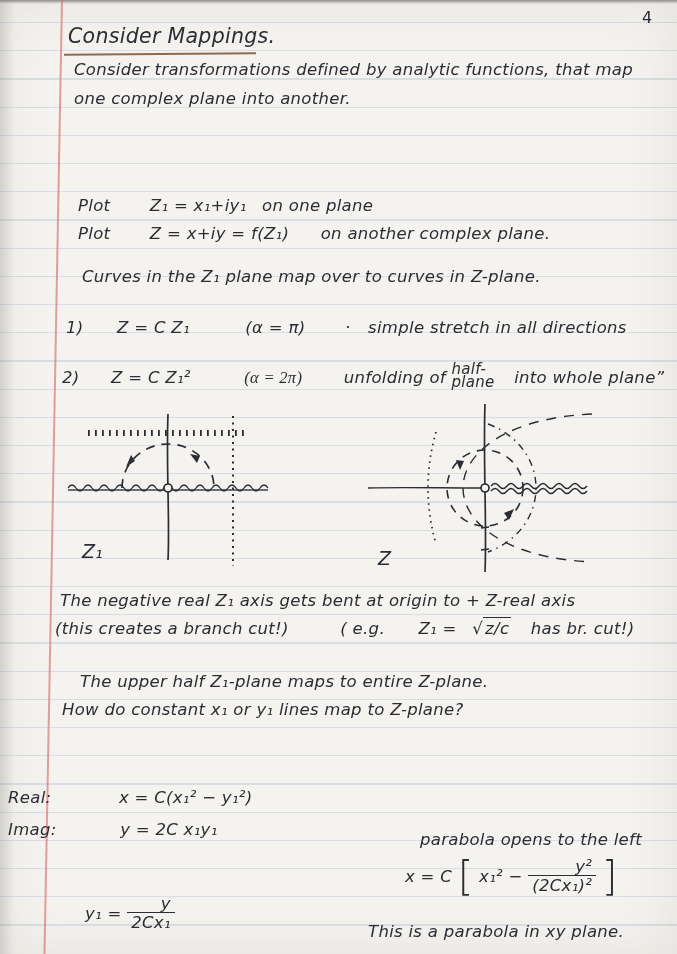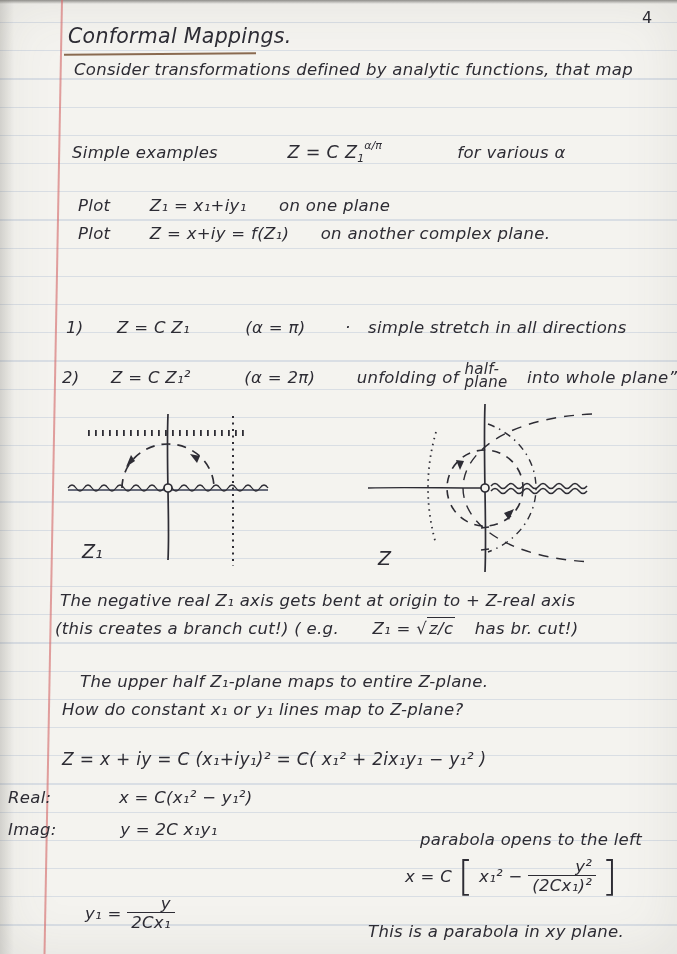--- a/index.html
+++ b/index.html
@@ -53,55 +53,52 @@
   svg text{font-family:"DejaVu Sans",sans-serif;font-style:italic;fill:#2d2c34;}
 </style>
 </head>
 <body>
 
 <div class="page">
   <div class="red-margin"></div>
 
   <div class="abs pageno" style="left:642px;top:8px;">4</div>
 
-  <div class="abs hw title" style="left:68px;top:24px;">Conformal Mappings.</div>
+  <div class="abs hw title" style="left:68px;top:24px;">Consider Mappings.</div>
   <div class="title-underline"></div>
 
   <div class="abs hw" style="left:74px;top:60px;">Consider transformations defined by analytic functions, that map</div>
+  <div class="abs hw" style="left:74px;top:89px;">one complex plane into another.</div>
 
-  <div class="abs hw" style="left:72px;top:139px;">
-    <span>Simple examples</span>
-    <span style="margin-left:64px;font-size:17.5px;"><span>Z  =  C Z</span><span class="sub">1</span><span class="sup">α/π</span></span>
-    <span style="margin-left:70px;">for various α</span>
-  </div>
 
   <div class="abs hw" style="left:78px;top:196px;">
     <span>Plot</span>
     <span style="margin-left:34px;margin-top:29px;">Z₁ = x₁+iy₁</span>
-    <span style="margin-left:27px;text-align:right;">on one plane</span>
+    <span style="margin-left:10px;text-align:right;">on one plane</span>
   </div>
   <div class="abs hw" style="left:78px;top:224px;">
     <span>Plot</span>
     <span style="margin-left:34px;">Z = x+iy  =  f(Z₁)</span>
     <span style="margin-left:26px;">on another complex plane.</span>
   </div>
 
+  <div class="abs hw" style="left:82px;top:267px;">Curves in the Z₁ plane map over to curves in Z-plane.</div>
 
   <div class="abs hw" style="left:66px;top:318px;">
     <span>1)</span>
     <span style="margin-left:28px;">Z = C Z₁</span>
     <span style="margin-left:50px;">(α = π)</span>
     <span style="margin-left:34px;">·</span>
     <span style="margin-left:12px;">simple stretch in all directions</span>
   </div>
 
   <div class="abs hw" style="left:62px;top:363px;">
     <span>2)</span>
     <span style="margin-left:26px;margin-top:12px;">Z  =  C Z₁²</span>
-    <span style="margin-left:48px;">(α = 2π)</span>
+    <span style="margin-left:48px;font-family:Liberation Serif, serif;">(α = 2π)</span>
     <span style="margin-left:36px;">unfolding of</span>
     <span class="stack"><span>half-</span><span>plane</span></span>
     <span style="margin-left:14px;">into whole plane”</span>
   </div>
 
   <svg class="abs" style="left:58px;top:406px;" width="235" height="170" viewBox="0 0 235 170">
     <path d="M110,8 C108,60 112,115 110,154" fill="none" stroke="#2d2c34" stroke-width="1.7"></path>
     <path d="M10,84 L210,84" fill="none" stroke="#3a3f55" stroke-width="1.4"></path>
     <path d="M10,82 q4,-6 8,0 t8,0 t8,0 t8,0 t8,0 t8,0 t8,0 t8,0 t8,0 t8,0 t8,0 t8,0 t8,0 t8,0 t8,0 t8,0 t8,0 t8,0 t8,0 t8,0 t8,0 t8,0 t8,0 t8,0 t8,0" fill="none" stroke="#2d2c34" stroke-width="1.3"></path>
     <path d="M30,27 L188,27" fill="none" stroke="#2d2c34" stroke-width="6" stroke-dasharray="1.8 5.2"></path>
@@ -125,30 +122,29 @@
     <polygon points="100,70 96,60 104,61" fill="#2d2c34"></polygon>
     <polygon points="154,109 144,113 149,120" fill="#2d2c34"></polygon>
     <path d="M121,128 L129,127 M121,150 L129,149" stroke="#2d2c34" stroke-width="1.3"></path>
     <circle cx="125" cy="88" r="4" fill="#f4f3ef" stroke="#2d2c34" stroke-width="1.7"></circle>
     <text x="18" y="165" font-size="19">Z</text>
   </svg>
 
   <div class="abs hw" style="left:60px;top:591px;">The negative real Z₁ axis gets bent at origin to + Z-real axis</div>
   <div class="abs hw" style="left:55px;top:619px;">
     <span>(this creates a branch cut!)</span>
-    <span style="font-style:italic;">( e.g.</span>
+    <span style="margin-left:46px;font-style:italic;">( e.g.</span>
     <span style="margin-left:28px;">Z₁ =</span>
-    <span style="margin-left:0;"><span>√</span><span class="sqrt-rad">z/c</span></span>
+    <span style="margin-left:10px;"><span>√</span><span class="sqrt-rad">z/c</span></span>
     <span style="margin-left:14px;">has br. cut!)</span>
   </div>
 
   <div class="abs hw" style="left:80px;top:672px;">The upper half Z₁-plane maps to entire Z-plane.</div>
   <div class="abs hw" style="left:62px;top:700px;">How do constant  x₁  or  y₁  lines map to Z-plane?</div>
 
-  <div class="abs hw" style="left:62px;top:749px;font-size:17px;">Z = x + iy  =  C (x₁+iy₁)²  =  C( x₁² + 2ix₁y₁ − y₁² )</div>
 
   <div class="abs hw" style="left:8px;top:788px;">
     <span>Real:</span>
     <span style="margin-left:62px;">x =  C(x₁² − y₁²)</span>
   </div>
   <div class="abs hw" style="left:8px;top:820px;">
     <span>Imag:</span>
     <span style="margin-left:58px;">y = 2C x₁y₁</span>
   </div>
   <div class="abs hw" style="left:420px;top:830px;">parabola opens to the left</div>

